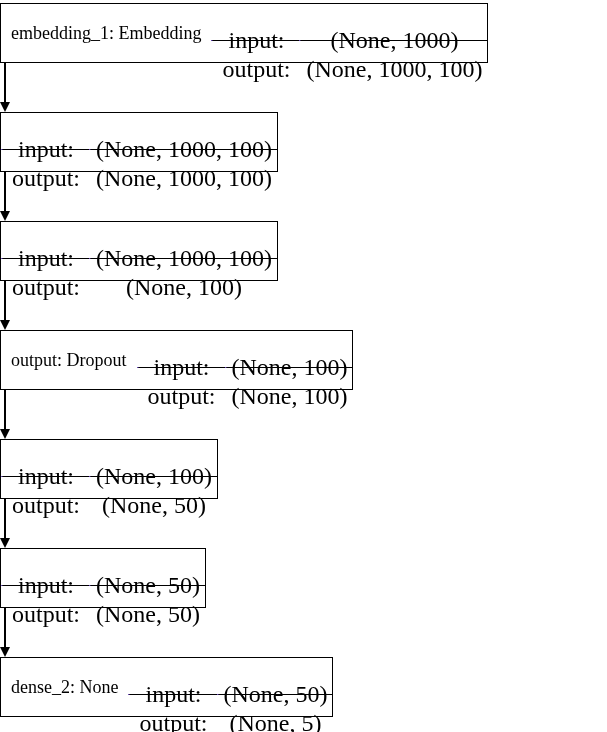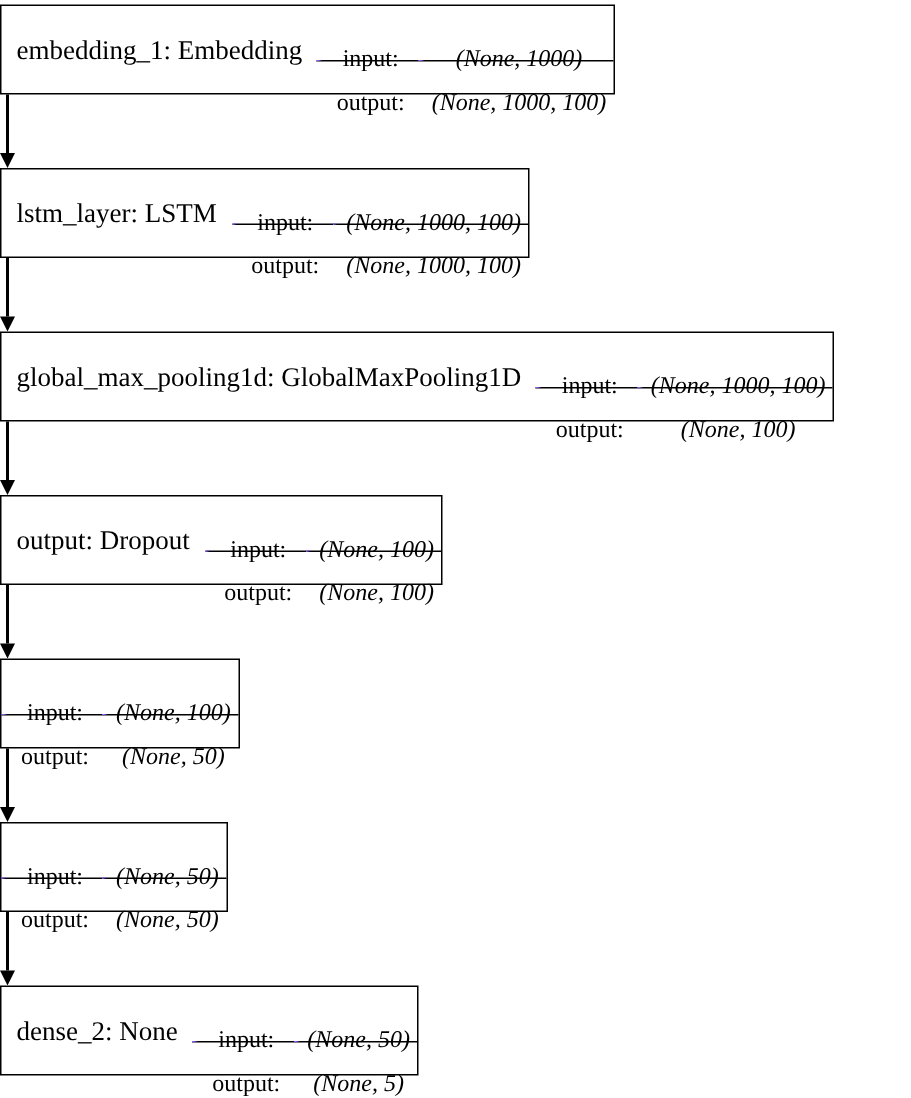--- a/index.html
+++ b/index.html
@@ -24,27 +24,27 @@
     display:flex; align-items:center; justify-content:center;
     padding:0 10px; font-size:18px; white-space:nowrap;
   }
   .io-grid {
     display:grid;
     grid-template-columns:auto auto;
     grid-template-rows:29px 29px;
   }
   .io-cell {
     display:flex; align-items:center; justify-content:center;
-    font-size:16px; white-space:nowrap;
-    border-left:4px solid #8b5cf6;
+    font-size:24px; white-space:nowrap;
+    border-left:2px solid #8b5cf6;
     margin-top:36px;
   }
   .io-cell.row1 { border-bottom:1px solid #000; }
   .io-label { padding:0 9px; }
-  .io-shape { padding:0 5px;font-style:italic; }
+  .io-shape { padding:0 5px; }
   .arrow {
     height:49px; flex:0 0 auto;
     display:flex; flex-direction:column; align-items:center;
   }
   .arrow-line { width:1.5px; flex:1; background:#000; }
   .arrow-head {
     width:0; height:0;
     border-left:5px solid transparent;
     border-right:5px solid transparent;
     border-top:10px solid #000;
@@ -63,36 +63,34 @@
       <div class="io-cell io-shape">(None, 1000, 100)</div>
     </div>
   </div>
 
   <div class="arrow">
     <div class="arrow-line"></div>
     <div class="arrow-head"></div>
   </div>
 
   <div class="node">
-    <div class="name-cell">lstm_layer: LSTM</div>
     <div class="io-grid">
       <div class="io-cell io-label row1">input:</div>
       <div class="io-cell io-shape row1">(None, 1000, 100)</div>
       <div class="io-cell io-label">output:</div>
       <div class="io-cell io-shape">(None, 1000, 100)</div>
     </div>
   </div>
 
   <div class="arrow">
     <div class="arrow-line"></div>
     <div class="arrow-head"></div>
   </div>
 
   <div class="node">
-    <div class="name-cell">global_max_pooling1d: GlobalMaxPooling1D</div>
     <div class="io-grid">
       <div class="io-cell io-label row1">input:</div>
       <div class="io-cell io-shape row1">(None, 1000, 100)</div>
       <div class="io-cell io-label">output:</div>
       <div class="io-cell io-shape">(None, 100)</div>
     </div>
   </div>
 
   <div class="arrow">
     <div class="arrow-line"></div>

